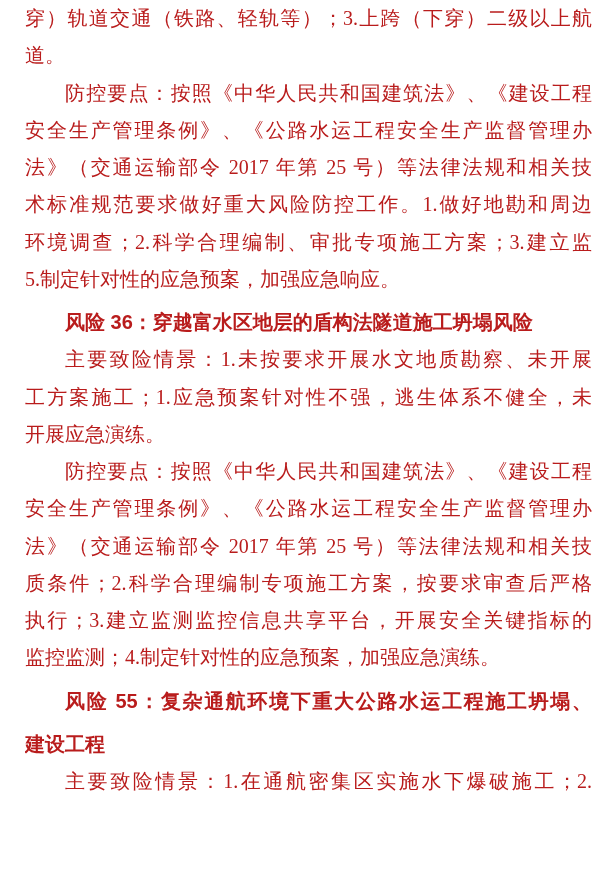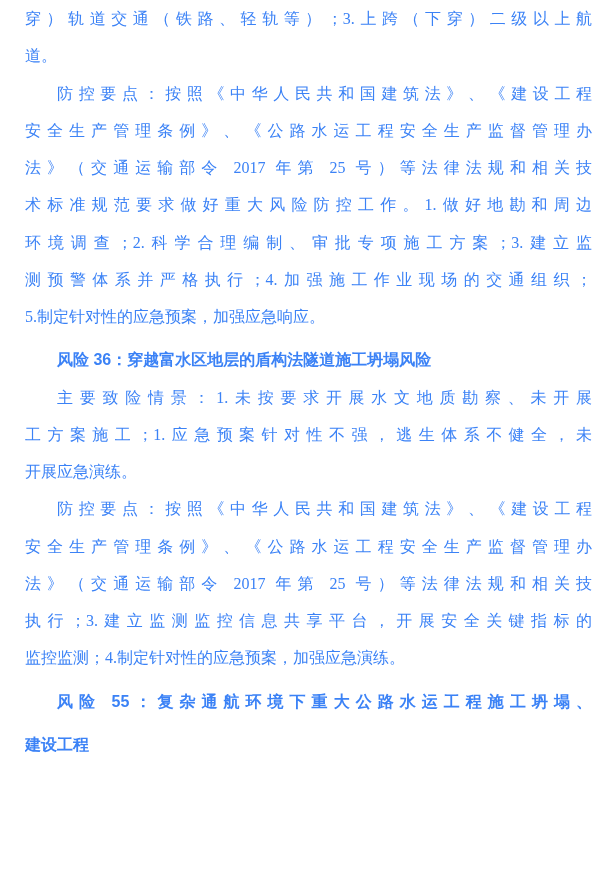--- a/index.html
+++ b/index.html
@@ -20,28 +20,28 @@
     color: #1c1c1c;
   }
   .doc-lines {
     position: absolute;
     top: 0;
     left: 25px;
     width: 567px;
   }
   .line {
     font-family: "Liberation Serif", "DejaVu Serif", serif;
-    font-size: 16px;
+    font-size: 20px;
     line-height: 37.25px;
     height: 37.25px;
     overflow: hidden;
     word-break: break-all;
     text-align: justify;
     text-align-last: left;
-    color: #3b82f6;
+    color: #b91c1c;
     white-space: normal;
   }
   .line.fill {
     text-align-last: justify;
   }
   .line.indent {
     text-indent: 2em;
   }
   .line.heading {
     font-family: "Liberation Sans", "DejaVu Sans", sans-serif;
@@ -58,27 +58,28 @@
 
 <div class="page">
   <div class="doc-lines">
       <div class="line fill"><span>穿）轨道交通（铁路、轻轨等）；3.上跨（下穿）二级以上航</span></div>
       <div class="line"><span>道。</span></div>
       <div class="line indent fill"><span class="lead">防控要点：</span><span>按照《中华人民共和国建筑法》、《建设工程</span></div>
       <div class="line fill"><span>安全生产管理条例》、《公路水运工程安全生产监督管理办</span></div>
       <div class="line fill"><span>法》（交通运输部令 2017 年第 25 号）等法律法规和相关技</span></div>
       <div class="line fill"><span>术标准规范要求做好重大风险防控工作。1.做好地勘和周边</span></div>
       <div class="line fill"><span>环境调查；2.科学合理编制、审批专项施工方案；3.建立监</span></div>
-      <div class="line fill"><span>测预警体系并严格执行；4.加强施工作业现场的交通组织；</span></div>
       <div class="line"><span>5.制定针对性的应急预案，加强应急响应。</span></div>
       <div class="line indent heading"><span>风险 36：穿越富水区地层的盾构法隧道施工坍塌风险</span></div>
       <div class="line indent fill"><span class="lead">主要致险情景：</span><span>1.未按要求开展水文地质勘察、未开展</span></div>
       <div class="line fill"><span>工方案施工；1.应急预案针对性不强，逃生体系不健全，未</span></div>
       <div class="line"><span>开展应急演练。</span></div>
       <div class="line indent fill"><span class="lead">防控要点：</span><span>按照《中华人民共和国建筑法》、《建设工程</span></div>
       <div class="line fill"><span>安全生产管理条例》、《公路水运工程安全生产监督管理办</span></div>
       <div class="line fill"><span>法》（交通运输部令 2017 年第 25 号）等法律法规和相关技</span></div>
+      <div class="line fill"><span>质条件；2.科学合理编制专项施工方案，按要求审查后严格</span></div>
       <div class="line fill"><span>执行；3.建立监测监控信息共享平台，开展安全关键指标的</span></div>
       <div class="line"><span>监控监测；4.制定针对性的应急预案，加强应急演练。</span></div>
       <div class="line indent fill heading"><span>风险 55：复杂通航环境下重大公路水运工程施工坍塌、</span></div>
       <div class="line heading"><span>建设工程</span></div>
+      <div class="line indent fill"><span class="lead">主要致险情景：</span><span>1.在通航密集区实施水下爆破施工；2.</span></div>
     </div>
 </div>
 
 </body></html>

